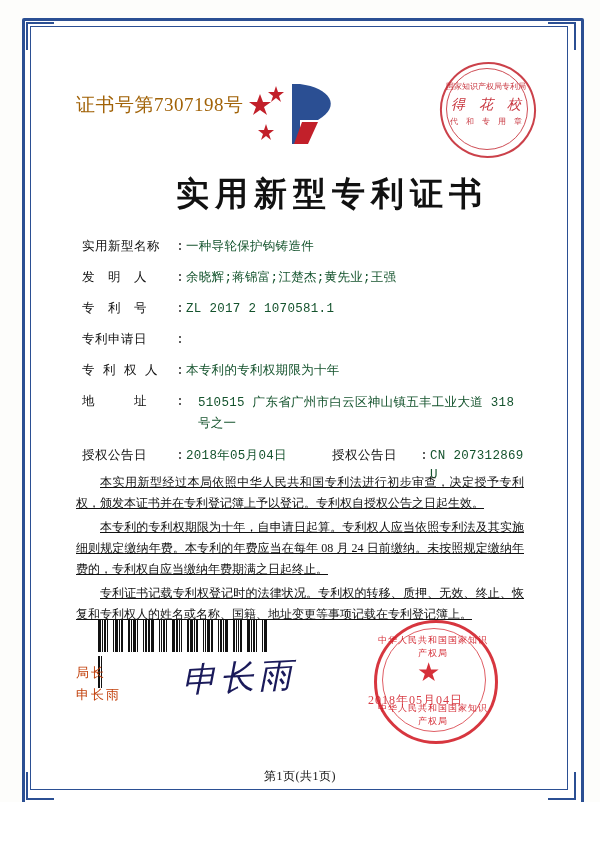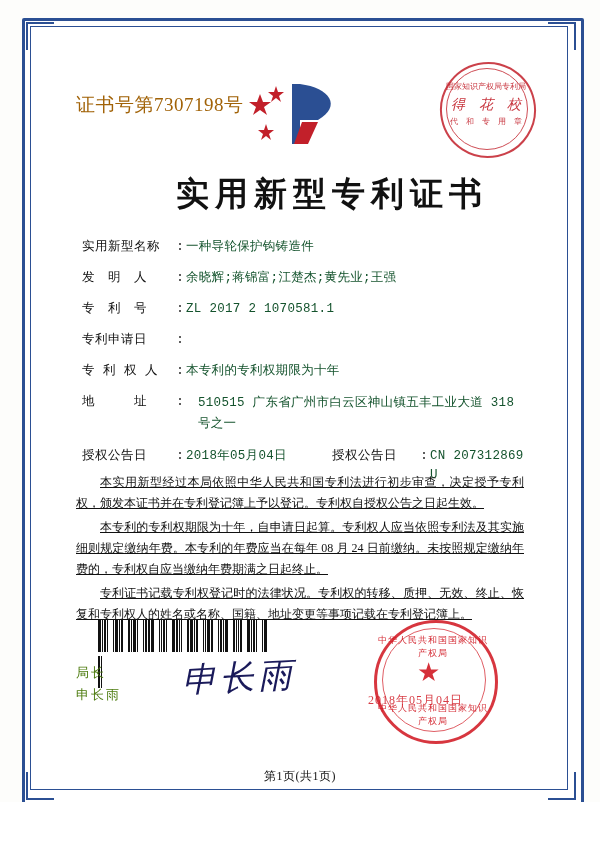--- a/index.html
+++ b/index.html
@@ -205,21 +205,21 @@
   }
 
   
   .director {
     position: absolute;
     left: 76px;
     top: 662px;
     font-size: 13px;
     line-height: 22px;
     letter-spacing: 2px;
-    color: #4d7c0f;
+    color: #c2410c;
   }
   .signature {
     position: absolute;
     left: 182px;
     top: 655px;
     font-size: 34px;
     color: #1a1a5a;
     font-family: "DejaVu Serif", serif;
     font-style: italic;
     letter-spacing: 4px;

